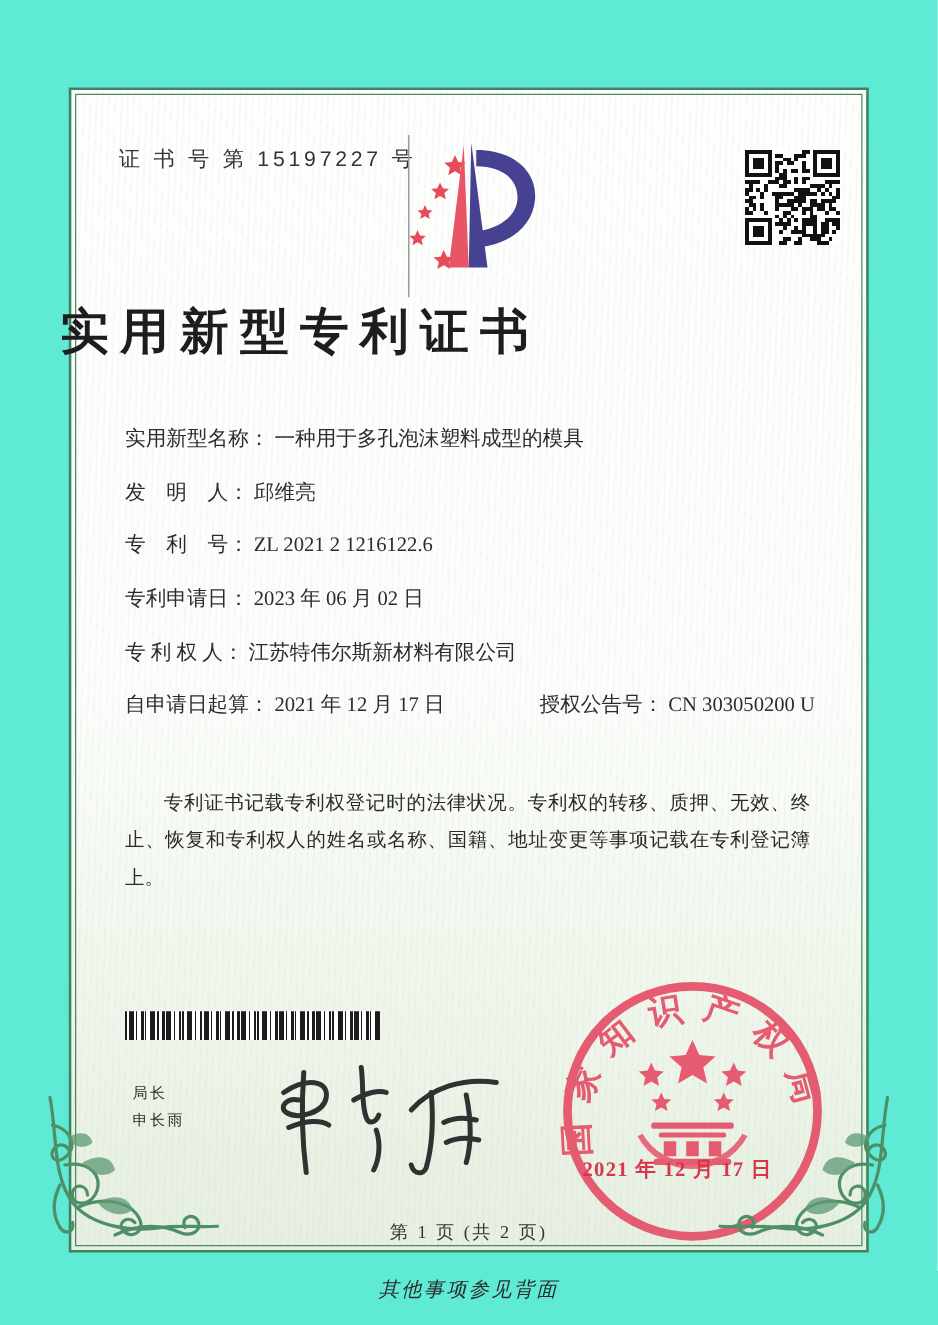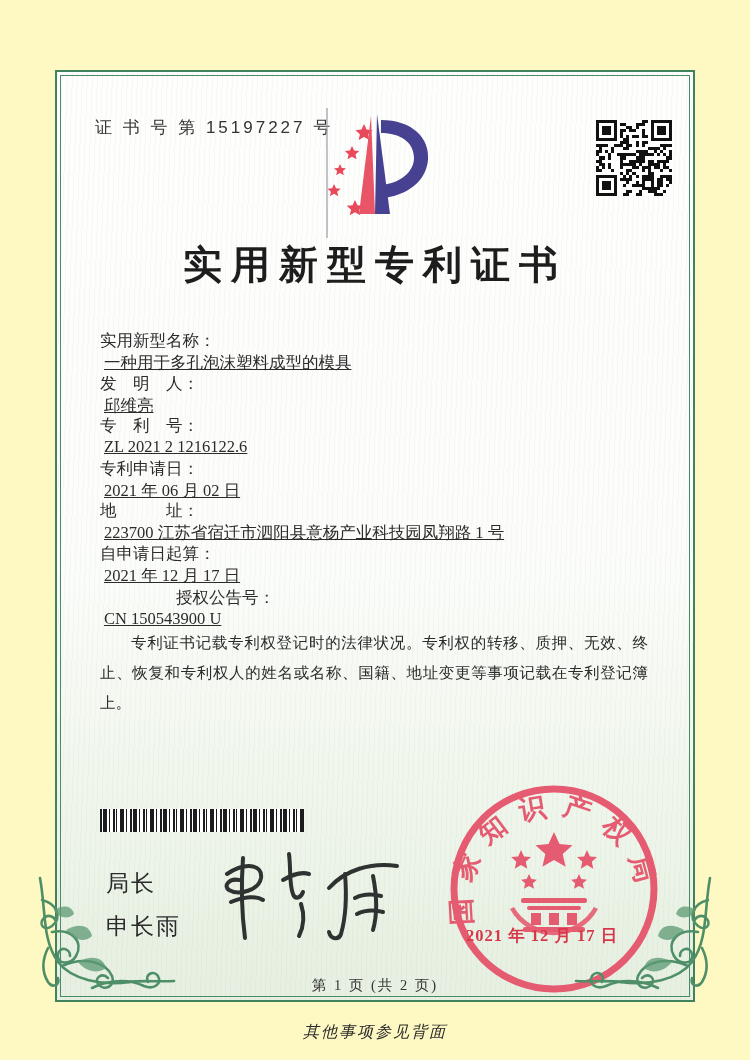--- a/index.html
+++ b/index.html
@@ -2,21 +2,21 @@
 <html><head>
 <meta charset="utf-8">
 <style>
   * { margin:0; padding:0; box-sizing:border-box; }
   html,body { width:750px; height:1060px; }
   body {
     font-family: "Liberation Serif", "DejaVu Serif", serif;
     background:#ffffff; position:relative; overflow:hidden;
     color:#2e2e2e;
   }
-  .page { position:absolute; inset:0; background:#fef9c3; }
+  .page { position:absolute; inset:0; background:#5eead4; }
 
   
   .frame {
     position:absolute; left:55px; top:70px; width:640px; height:932px;
     border:2.5px solid #41825e;
     background:
       repeating-linear-gradient(92deg, rgba(110,170,130,.06) 0 1px, rgba(255,255,255,0) 1px 5px),
       linear-gradient(180deg, #fefefd 0%, #fcfdfb 52%, #f2f7ee 74%, #e9f1e4 92%, #e6efe1 100%);
   }
   .frame-inner {
@@ -35,29 +35,29 @@
     font-size:17px; letter-spacing:3px; color:#333;
   }
   .logo { position:absolute; left:312px; top:108px; width:126px; height:130px; }
   .qr {
     position:absolute; left:596px; top:120px; width:76px; height:76px;
     background:#fff;
   }
   .qr svg { width:100%; height:100%; display:block; }
 
   .title {
-    position:absolute; left:0; top:238px; width:750px; text-align:center;
-    font-size:39px; font-weight:bold; letter-spacing:9px; color:#1d1d1d;
+    position:absolute; left:0; top:238px; width:750px; text-align:left;
+    font-size:39px; font-weight:bold; letter-spacing:9px; color:#1d1d1d;padding-left:48px;
   }
 
   
   .fields { position:absolute; left:100px; top:330px; width:550px; font-size:16.5px; }
-  .field-row { height:42.6px; display:flex; white-space:nowrap;flex-direction:column; }
+  .field-row { height:42.6px; display:flex; align-items:center; white-space:nowrap; }
   .field-label { color:#2b2b2b; }
-  .field-value { color:#2b2b2b; margin-left:4px;text-decoration:underline; }
+  .field-value { color:#2b2b2b; margin-left:4px; }
   .grant-pair2 { margin-left:76px; }
 
   
   .paragraphs {
     position:absolute; left:100px; top:628px; width:548px;
     font-size:15.5px; line-height:1.95; text-align:justify; color:#2b2b2b;
   }
   .paragraphs p { text-indent:2em; }
 
   
@@ -69,21 +69,21 @@
       #1c1c1c 9px 10px, #fff 10px 13px,
       #1c1c1c 13px 15px, #fff 15px 16px,
       #1c1c1c 16px 17px, #fff 17px 20px,
       #1c1c1c 20px 24px, #fff 24px 26px,
       #1c1c1c 26px 27px, #fff 27px 30px);
   }
 
   
   .signer {
     position:absolute; left:106px; top:863px;
-    font-size:23px; line-height:1.85; color:#2b2b2b; letter-spacing:2px;
+    font-size:12px; line-height:1.85; color:#2b2b2b; letter-spacing:2px;
   }
   .signature { position:absolute; left:205px; top:840px; width:210px; height:110px; }
 
   
   .seal { position:absolute; left:445px; top:780px; width:218px; height:218px; opacity:.92; }
   .seal-date {
     position:absolute; left:466px; top:925px; z-index:4;
     font-size:16.5px; letter-spacing:1px; font-weight:bold;
   }
 
@@ -387,31 +387,31 @@
     <div class="field-row">
       <span class="field-label">发　明　人：</span>
       <span class="field-value">邱维亮</span>
     </div>
     <div class="field-row">
       <span class="field-label">专　利　号：</span>
       <span class="field-value">ZL 2021 2 1216122.6</span>
     </div>
     <div class="field-row">
       <span class="field-label">专利申请日：</span>
-      <span class="field-value">2021 年 06 月 02 日</span>
-    </div>
-    <div class="field-row">
-      <span class="field-label">地　　　址：</span>
-      <span class="field-value">223700 江苏省宿迁市泗阳县意杨产业科技园凤翔路 1 号</span>
+      <span class="field-value">2023 年 06 月 02 日</span>
+    </div>
+    <div class="field-row">
+      <span class="field-label">专 利 权 人：</span>
+      <span class="field-value">江苏特伟尔斯新材料有限公司</span>
     </div>
     <div class="field-row">
       <span class="field-label">自申请日起算：</span>
       <span class="field-value">2021 年 12 月 17 日</span>
       <span class="field-label grant-pair2">授权公告号：</span>
-      <span class="field-value">CN 150543900 U</span>
+      <span class="field-value">CN 303050200 U</span>
     </div>
   </div>
 
   <div class="paragraphs">
     <p>专利证书记载专利权登记时的法律状况。专利权的转移、质押、无效、终止、恢复和专利权人的姓名或名称、国籍、地址变更等事项记载在专利登记簿上。</p>
   </div>
 
   <div class="barcode"></div>
 
   <div class="signer">

